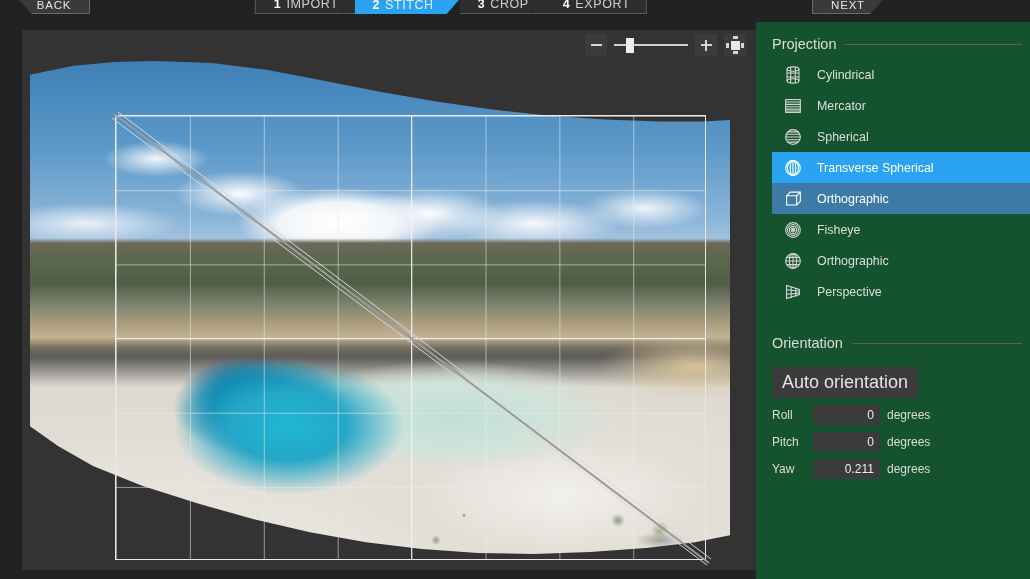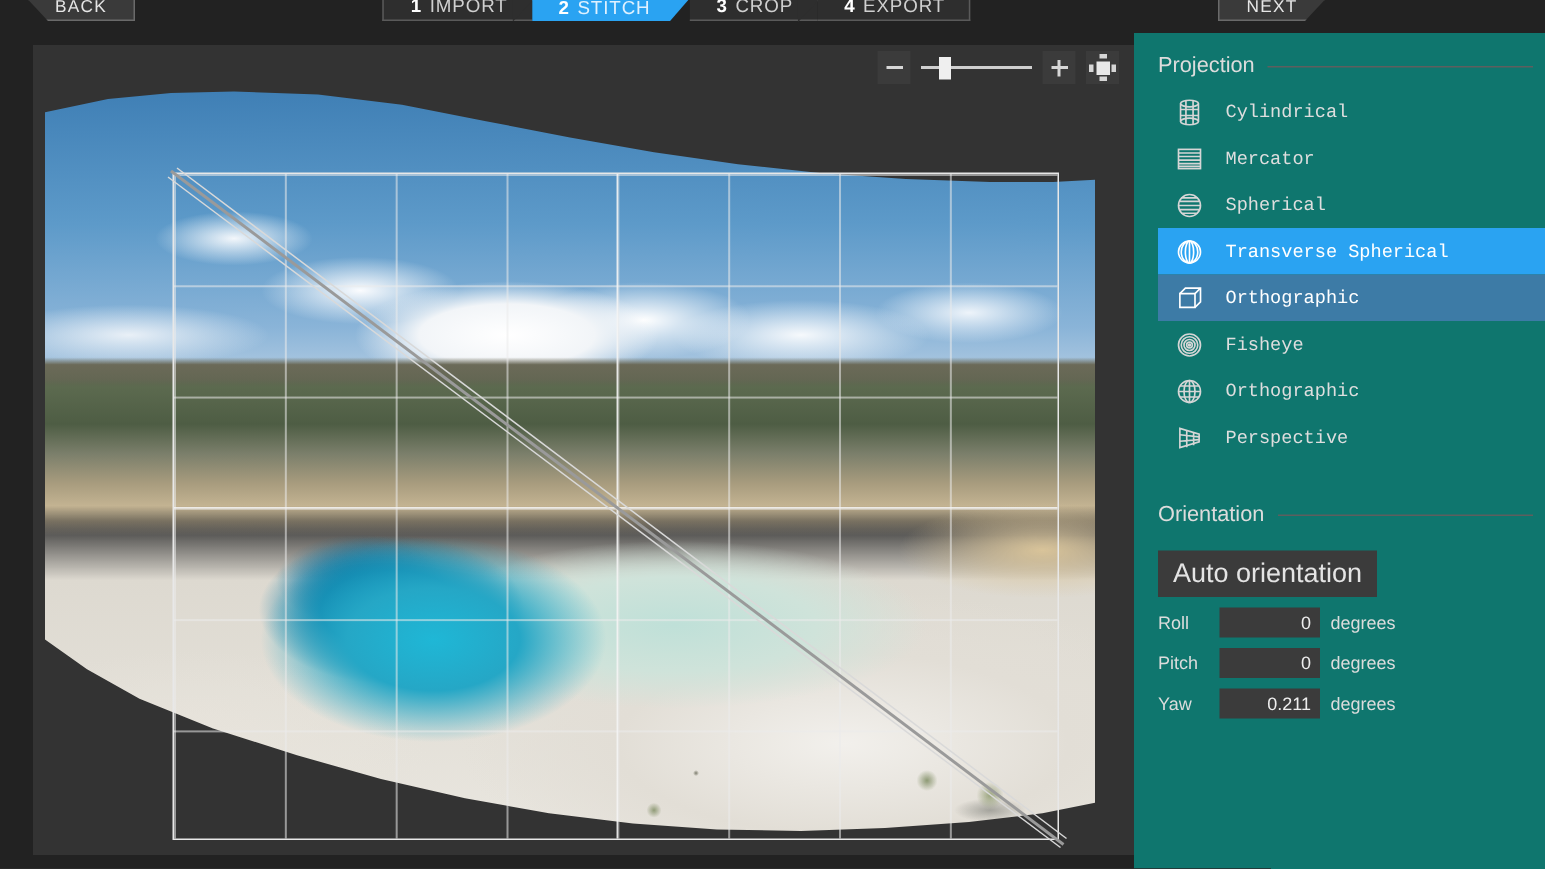--- a/index.html
+++ b/index.html
@@ -156,27 +156,27 @@
   #hcenter{ left:0; top:50%; width:100%; height:1px; }
   
   .diag{
     position:absolute; left:-6px; top:-6px; width:603px; height:457px;
     overflow:visible;
   }
 
   
   #panel{
     position:absolute; left:756px; top:22px; width:274px; height:557px;
-    background:#0f766e; padding:14px 8px 0 16px;
+    background:#14532d; padding:14px 8px 0 16px;
   }
   .sect{ display:flex; align-items:center; gap:9px; margin-bottom:7px; }
   .sect h2{ font-size:14.5px; font-weight:normal; color:#dcdcdc; white-space:nowrap; }
   .sect .rule{ flex:1; height:1px; background:#5e5e5e; }
 
-  #projlist{ margin-top:2px;font-family:Liberation Mono, monospace; }
+  #projlist{ margin-top:2px; }
   .proj{
     display:flex; align-items:center; gap:13px;
     height:31px; padding-left:10px; cursor:pointer;
     margin-right:-16px; padding-right:16px;
   }
   .proj .lbl{ font-size:12.4px; color:#dedede; }
   .proj.hover{ background:#2aa3f2; }
   .proj.hover .lbl{ color:#ffffff; }
   .proj.selected{ background:#3d7ba6; }
   .proj.selected .lbl{ color:#ffffff; }

